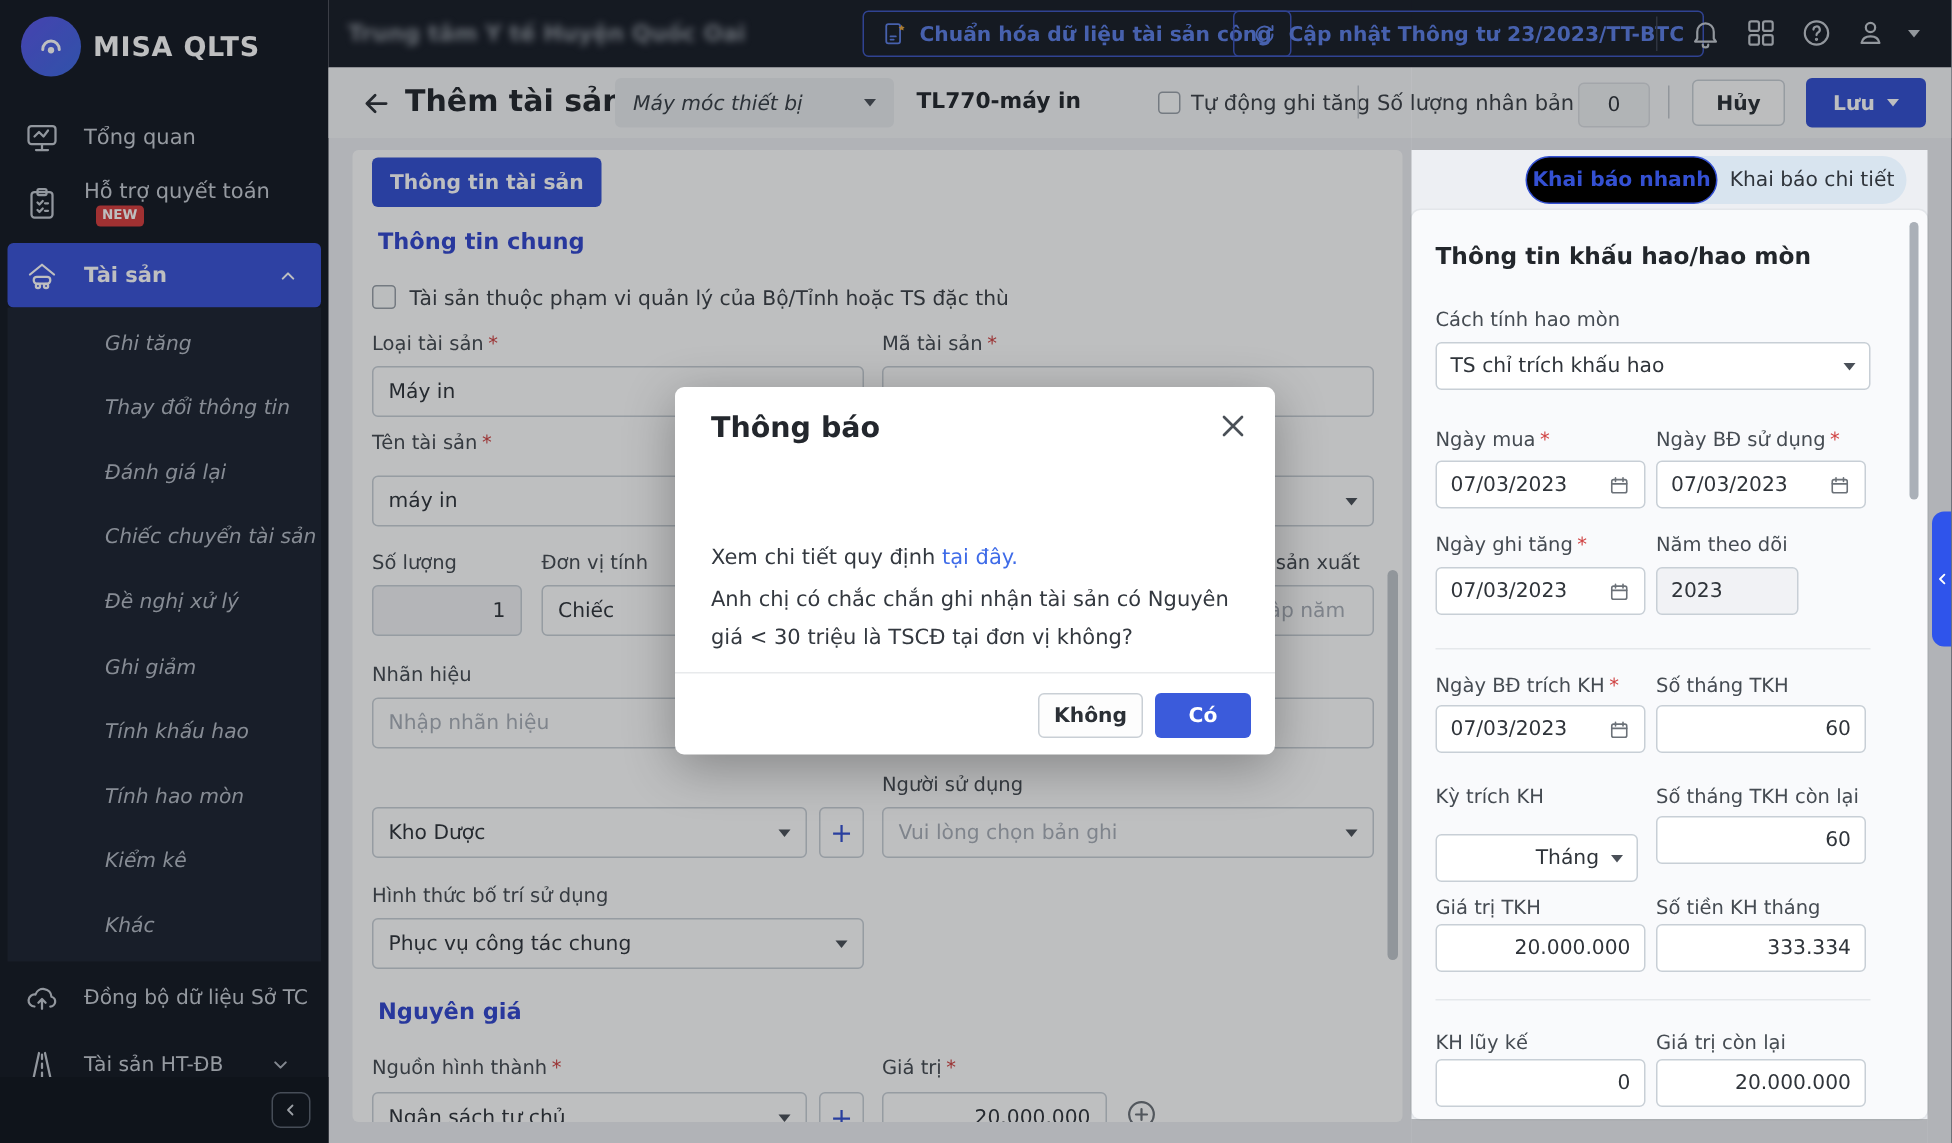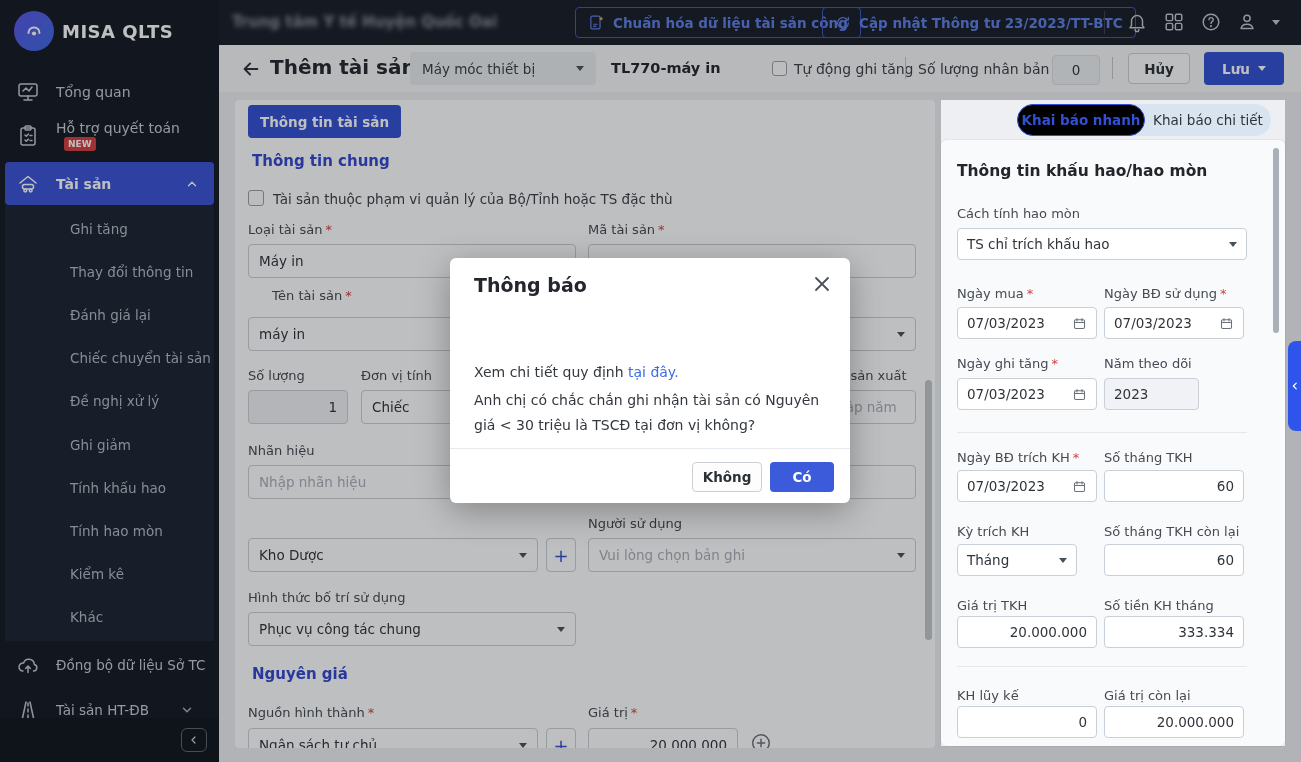--- a/index.html
+++ b/index.html
@@ -14,21 +14,21 @@
      background:linear-gradient(135deg,#5a55e8,#3d6ae0);display:flex;align-items:center;justify-content:center;}
   .brand-name{left:62px;top:21px;font-size:18px;font-weight:bold;color:#fff;letter-spacing:.5px;}
   .nav-item{height:40px;display:flex;align-items:center;font-size:14px;color:#c7ccd4;cursor:pointer;}
   .nav-icon{position:absolute;left:16px;width:24px;height:24px;color:#c3c9d1;}
   .nav-label{position:absolute;left:56px;}
   .nav-active{left:5px;width:209px;height:43px;background:#3a53d8;border-radius:4px;color:#fff;}
   .nav-active .nav-icon{color:#fff;left:11px;}
   .nav-active .nav-label{left:51px;font-weight:bold;}
   .badge-new{display:inline-block;margin-left:8px;background:#d63d3d;color:#fff;font-size:9px;
      font-weight:bold;padding:2px 4px;border-radius:3px;vertical-align:2px;}
-  .submenu{left:5px;top:205px;width:209px;height:436px;background:#1c2330;}
+  .submenu{left:5px;top:205px;width:209px;height:436px;background:#1c2330;font-style:italic;}
   .sub-item{position:absolute;left:65px;height:43px;display:flex;align-items:center;
      font-size:13.5px;color:#b4bac4;cursor:pointer;}
   .side-bottom-strip{left:0;top:718px;width:219px;height:44px;background:#10151d;}
   .collapse-btn{left:181px;top:728px;width:26px;height:24px;border:1px solid #5b6370;border-radius:6px;
      display:flex;align-items:center;justify-content:center;color:#cfd4db;}
 
   
   .topbar{left:219px;top:0;width:1082px;height:45px;background:#181d27;}
   .org-name{left:13px;top:13px;font-size:15px;font-weight:bold;color:#8a9099;filter:blur(2.4px);}
   .tb-btn{height:31px;top:7px;border:1px solid #3d55c0;border-radius:4px;display:flex;align-items:center;
@@ -239,21 +239,21 @@
     <div class="abs caret" style="left:1045px;top:20px;border-top-color:#c3c8cf;"></div>
   </div>
 
   <div class="abs header-row">
     <svg class="abs" style="left:21px;top:13px;" width="22" height="22" viewBox="0 0 24 24" fill="none" stroke="#2c3137" stroke-width="2" stroke-linecap="round" stroke-linejoin="round">
         <path d="M19 12H5M11 6l-6 6 6 6"></path>
       </svg>
     <div class="abs hdr-title" style="left:51px;top:10px;">Thêm tài sản</div>
 
     <div class="abs hdr-pill" style="left:191px;top:7px;width:186px;height:33px;">
-      <span class="val" style="flex:1;">Máy móc thiết bị</span>
+      <span class="val" style="flex:1;font-style:italic;">Máy móc thiết bị</span>
       <span class="caret"></span>
     </div>
 
     <div class="abs" style="left:392px;top:15px;font-size:14.5px;font-weight:bold;color:#23272d;">TL770-máy in</div>
 
     <div class="abs checkbox" style="left:553px;top:16px;"></div>
     <div class="abs" style="left:575px;top:16px;font-size:14px;color:#3b4046;">Tự động ghi tăng</div>
 
     <div class="abs" style="left:686px;top:12px;width:1px;height:22px;background:#c2c7cd;"></div>
     <div class="abs" style="left:699px;top:16px;font-size:14px;color:#3b4046;">Số lượng nhân bản thêm</div>
@@ -284,21 +284,21 @@
     <div class="abs lbl" style="left:13px;top:122px;"><span>Loại tài sản</span><span class="req">*</span></div>
     <div class="field" style="left:13px;top:144px;width:328px;">
       <span class="val">Máy in</span>
         <span class="caret"></span>
     </div>
     <div class="abs lbl" style="left:353px;top:122px;"><span>Mã tài sản</span><span class="req">*</span></div>
     <div class="field" style="left:353px;top:144px;width:328px;">
         <span class="val"></span>
       </div>
 
-    <div class="abs lbl" style="left:13px;top:188px;margin-left:24px;"><span>Tên tài sản</span><span class="req">*</span></div>
+    <div class="abs lbl" style="left:13px;top:188px;"><span>Tên tài sản</span><span class="req">*</span></div>
     <div class="field" style="left:13px;top:217px;width:328px;">
         <span class="val">máy in</span>
       </div>
     <div class="field" style="left:353px;top:217px;width:328px;">
         <span class="val"></span>
         <span class="caret"></span>
       </div>
 
     <div class="abs lbl" style="left:13px;top:268px;">Số lượng</div>
     <div class="field ro num" style="left:13px;top:290px;width:100px;">
@@ -421,21 +421,21 @@
           <rect x="4" y="6" width="16" height="14" rx="2"></rect>
           <path d="M4 10.5h16M8 4v4M16 4v4"></path>
         </svg>
       </div>
     <div class="abs lbl" style="left:163px;top:310px;">Số tháng TKH</div>
     <div class="pfield" style="left:163px;top:330px;width:140px;justify-content:flex-end;">
         <span class="val">60</span>
       </div>
 
     <div class="abs lbl" style="left:16px;top:384px;">Kỳ trích KH</div>
-    <div class="pfield" style="left:16px;top:404px;width:120px;">
+    <div class="pfield" style="left:16px;top:416px;width:135px;text-align:right;">
         <span class="val" style="flex:1;">Tháng</span>
         <span class="caret"></span>
       </div>
     <div class="abs lbl" style="left:163px;top:384px;">Số tháng TKH còn lại</div>
     <div class="pfield" style="left:163px;top:404px;width:140px;justify-content:flex-end;">
         <span class="val">60</span>
       </div>
 
     <div class="abs lbl" style="left:16px;top:458px;">Giá trị TKH</div>
     <div class="pfield" style="left:16px;top:476px;width:140px;justify-content:flex-end;">

